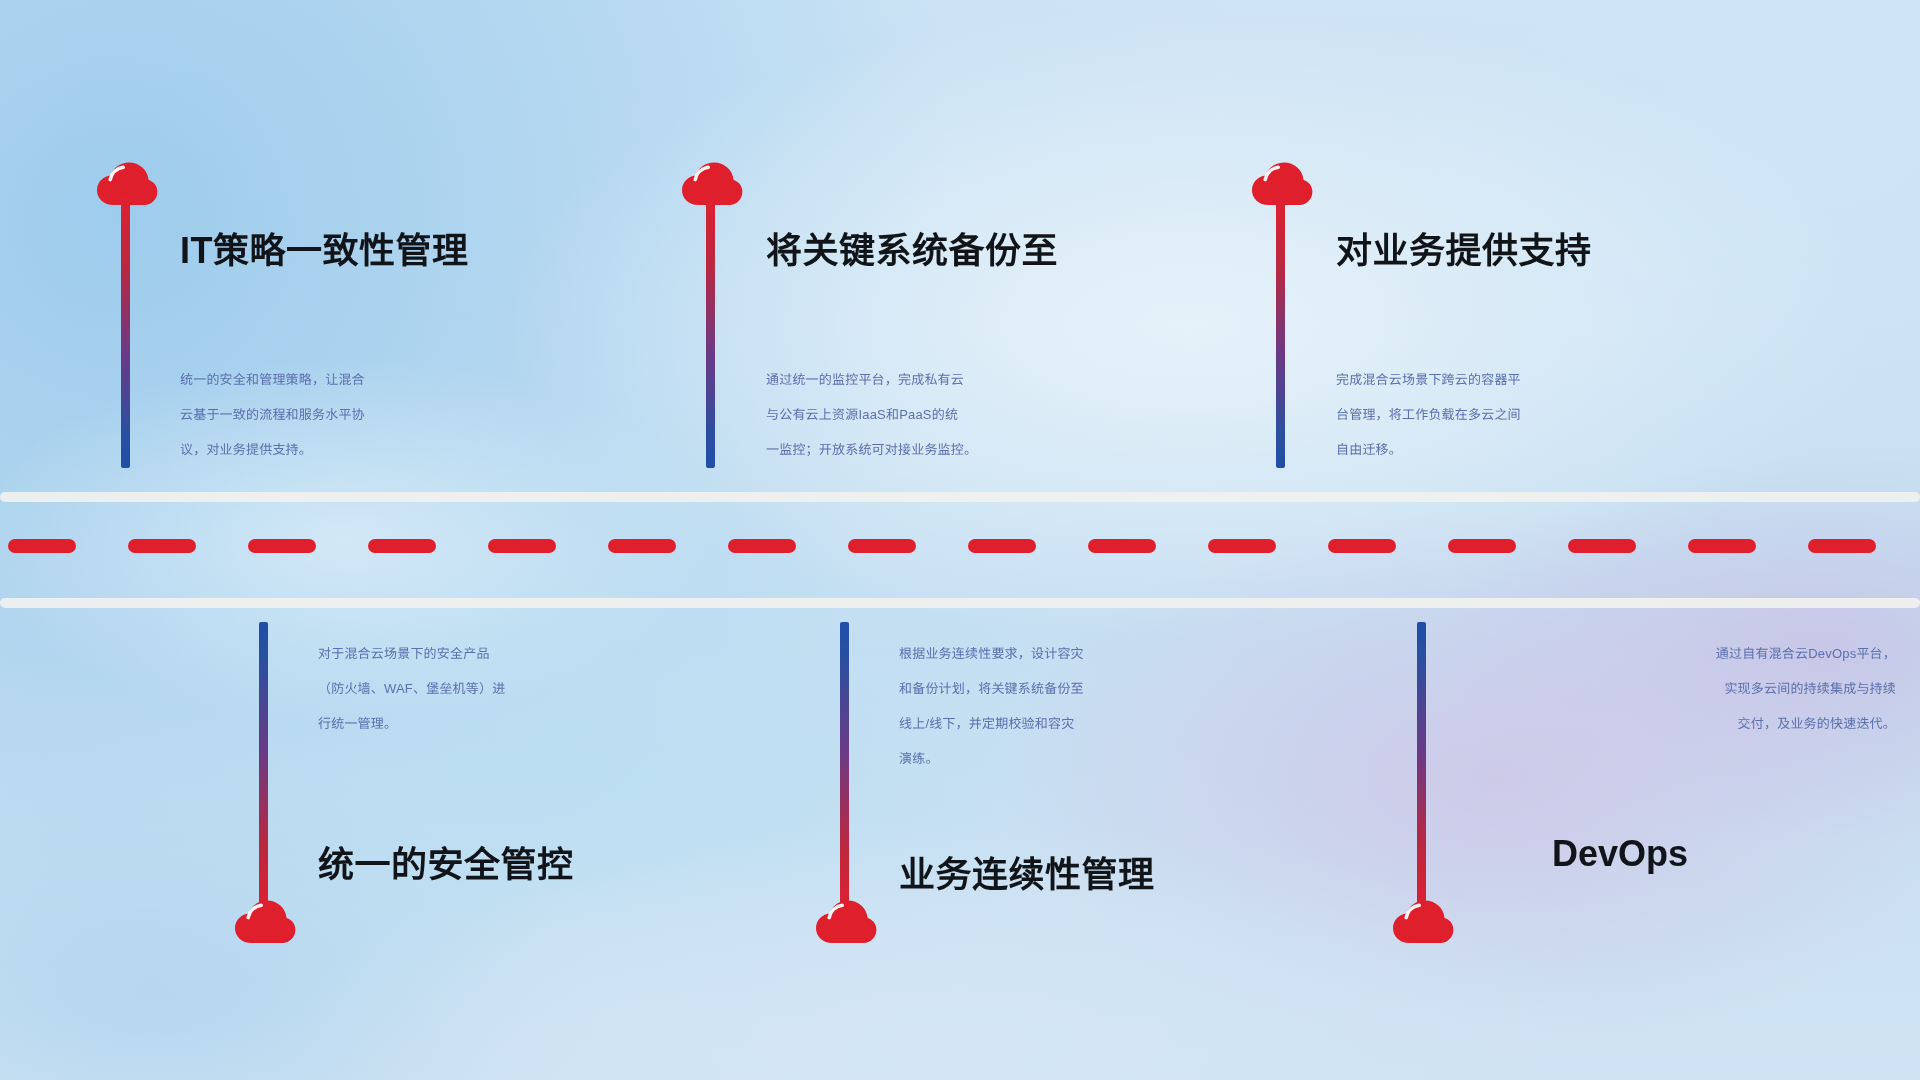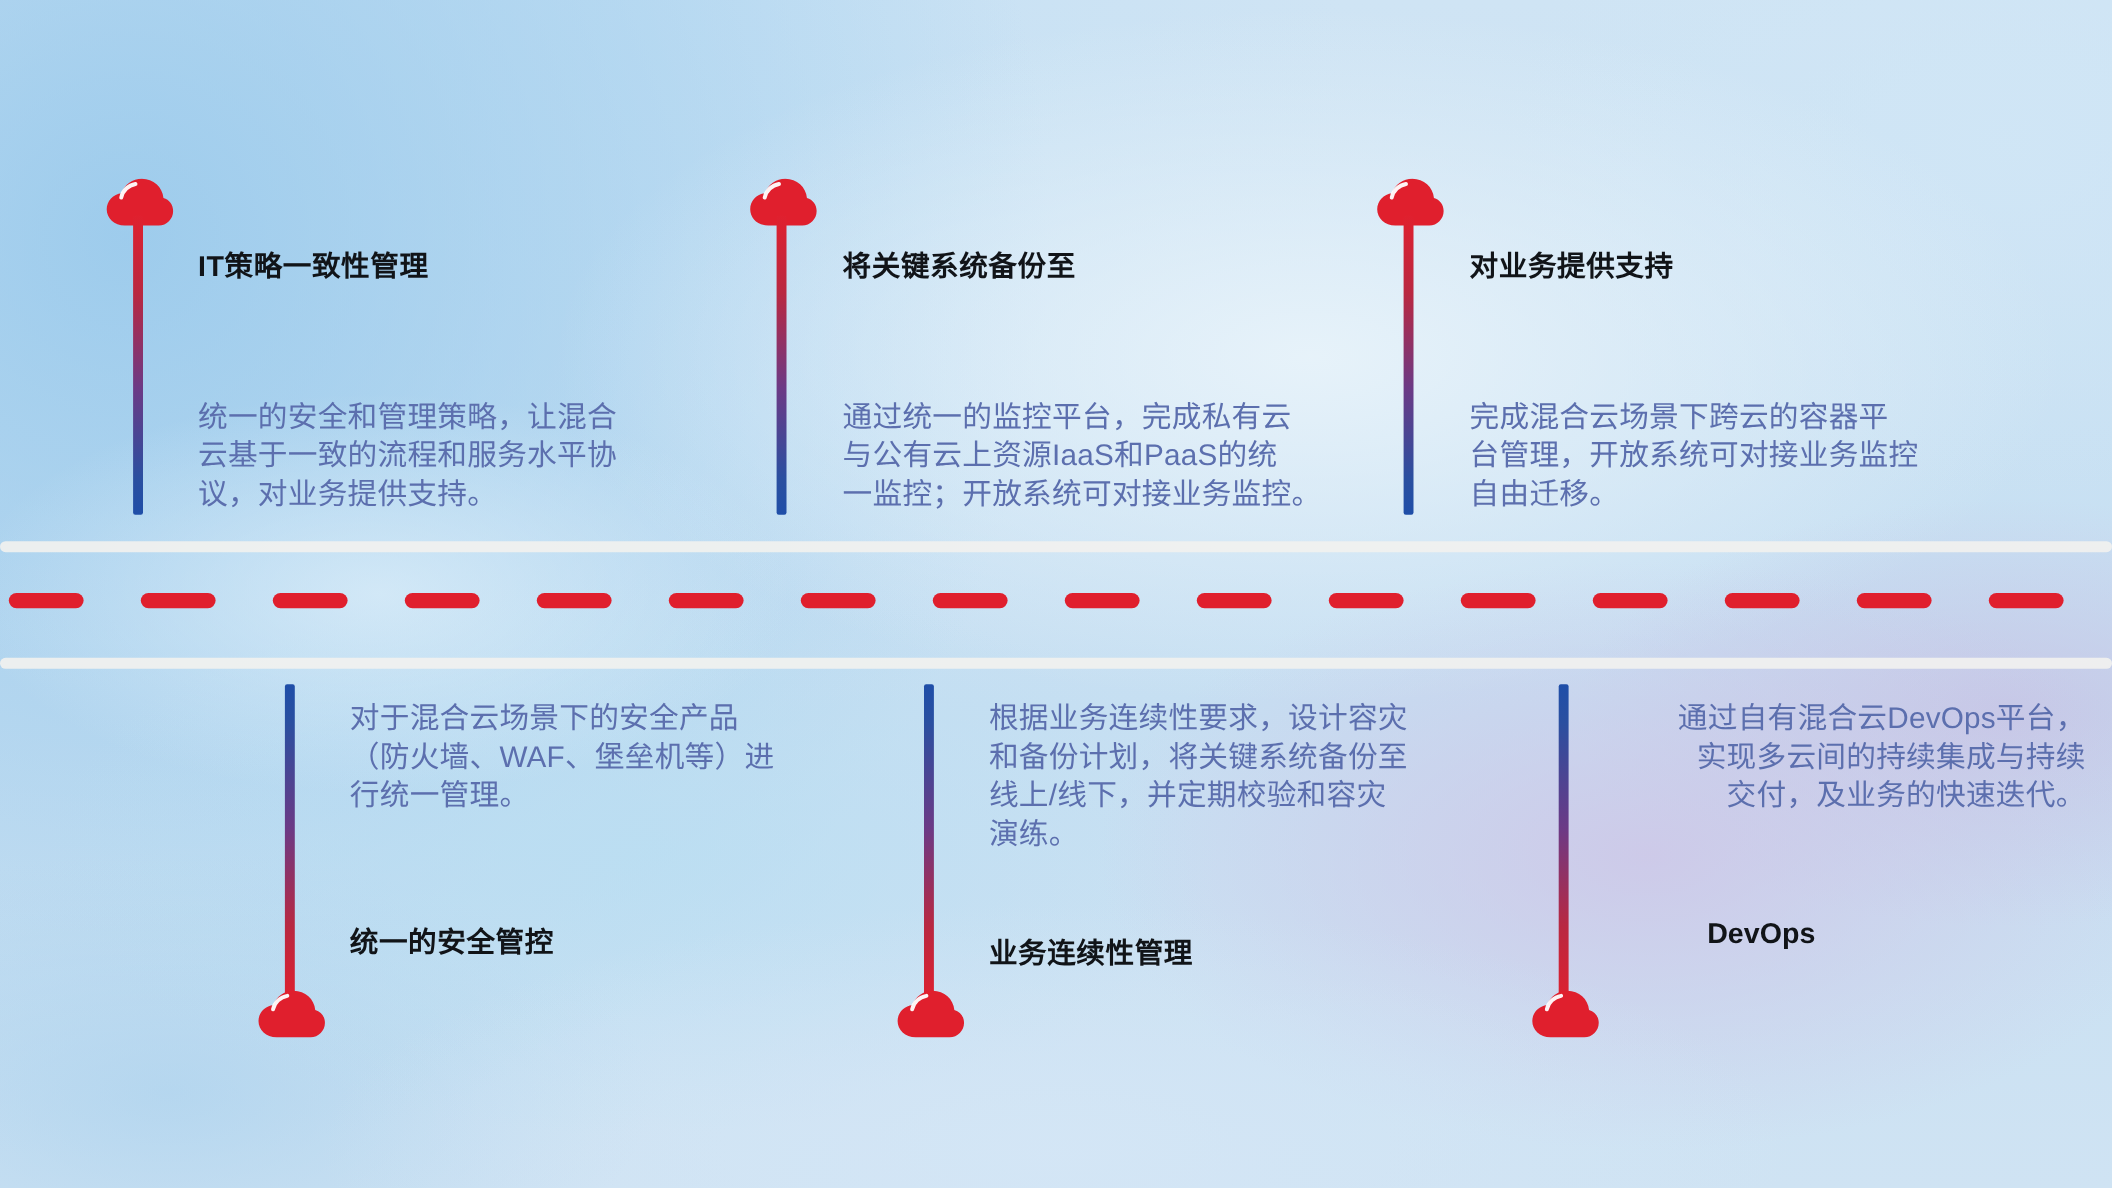--- a/index.html
+++ b/index.html
@@ -111,30 +111,30 @@
     position: absolute;
     width: 62px;
     height: 44px;
   }
   .cloud svg { display: block; width: 62px; height: 44px; }
 
   .m-title {
     position: absolute;
     white-space: nowrap;
     color: #111418;
-    font-size: 26px;
+    font-size: 36px;
     font-weight: 700;
     letter-spacing: 0.5px;
   }
   .m-title.latin { letter-spacing: 0px; }
 
   .m-body {
     position: absolute;
     color: #5c6fae;
-    font-size: 27px;
+    font-size: 13px;
     line-height: 35px;
     letter-spacing: 0.2px;
     white-space: pre-line;
   }
 </style>
 </head>
 <body>
 
 <div id="stage">
 
@@ -197,21 +197,21 @@
   <div class="marker">
     <div class="cloud" style="left:1251px; top:162px;">
       <svg viewBox="0 0 62 44" xmlns="http://www.w3.org/2000/svg">
         <path d="M17.5 43 C7.8 43 1 36.4 1 28.2 C1 20.6 6.9 14.4 14.6 13.6 C17.1 5.7 24.6 0.6 33 0.6 C43.3 0.6 51.8 8.2 52.6 18.1 C57.9 19.6 61.4 24.3 61.4 29.8 C61.4 37.1 55.6 43 48.3 43 Z" fill="#e01f2d"></path>
         <path d="M14.2 17.6 C15.6 11.1 20.8 6.4 27.2 5.3" fill="none" stroke="#ffffff" stroke-width="3.6" stroke-linecap="round" opacity="0.95"></path>
       </svg>
     </div>
     <div class="stem down" style="left:1276px; top:196px; height:272px;"></div>
     <div class="m-title" style="left:1336px; top:221px;">对业务提供支持</div>
     <div class="m-body" style="left:1336px; top:362px; width:420px;">完成混合云场景下跨云的容器平
-台管理，开放系统可对接业务监控
+台管理，将工作负载在多云之间
 自由迁移。</div>
   </div>
 
   <div class="marker">
     <div class="stem up" style="left:259px; top:622px; height:290px;"></div>
     <div class="cloud" style="left:234px; top:900px;">
       <svg viewBox="0 0 62 44" xmlns="http://www.w3.org/2000/svg">
         <path d="M17.5 43 C7.8 43 1 36.4 1 28.2 C1 20.6 6.9 14.4 14.6 13.6 C17.1 5.7 24.6 0.6 33 0.6 C43.3 0.6 51.8 8.2 52.6 18.1 C57.9 19.6 61.4 24.3 61.4 29.8 C61.4 37.1 55.6 43 48.3 43 Z" fill="#e01f2d"></path>
         <path d="M14.2 17.6 C15.6 11.1 20.8 6.4 27.2 5.3" fill="none" stroke="#ffffff" stroke-width="3.6" stroke-linecap="round" opacity="0.95"></path>
       </svg>

